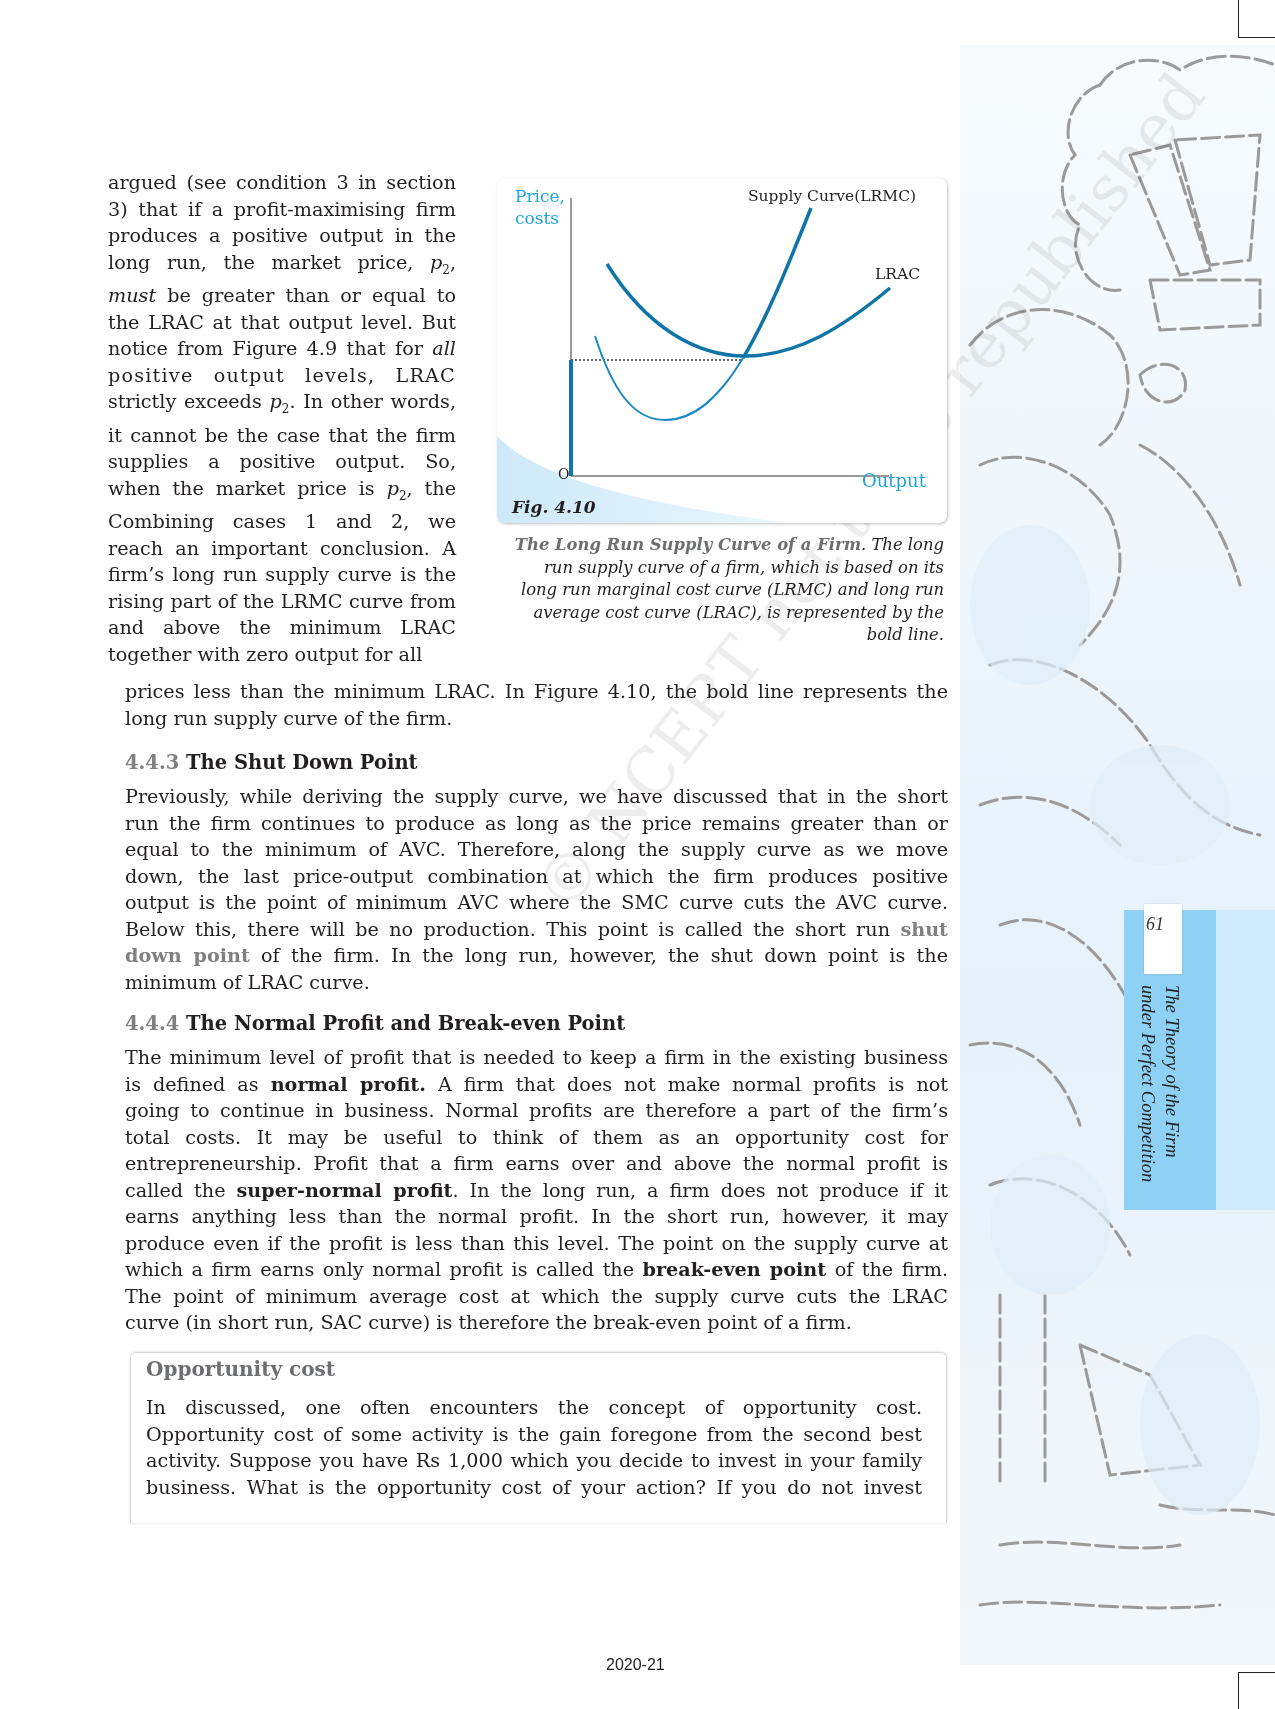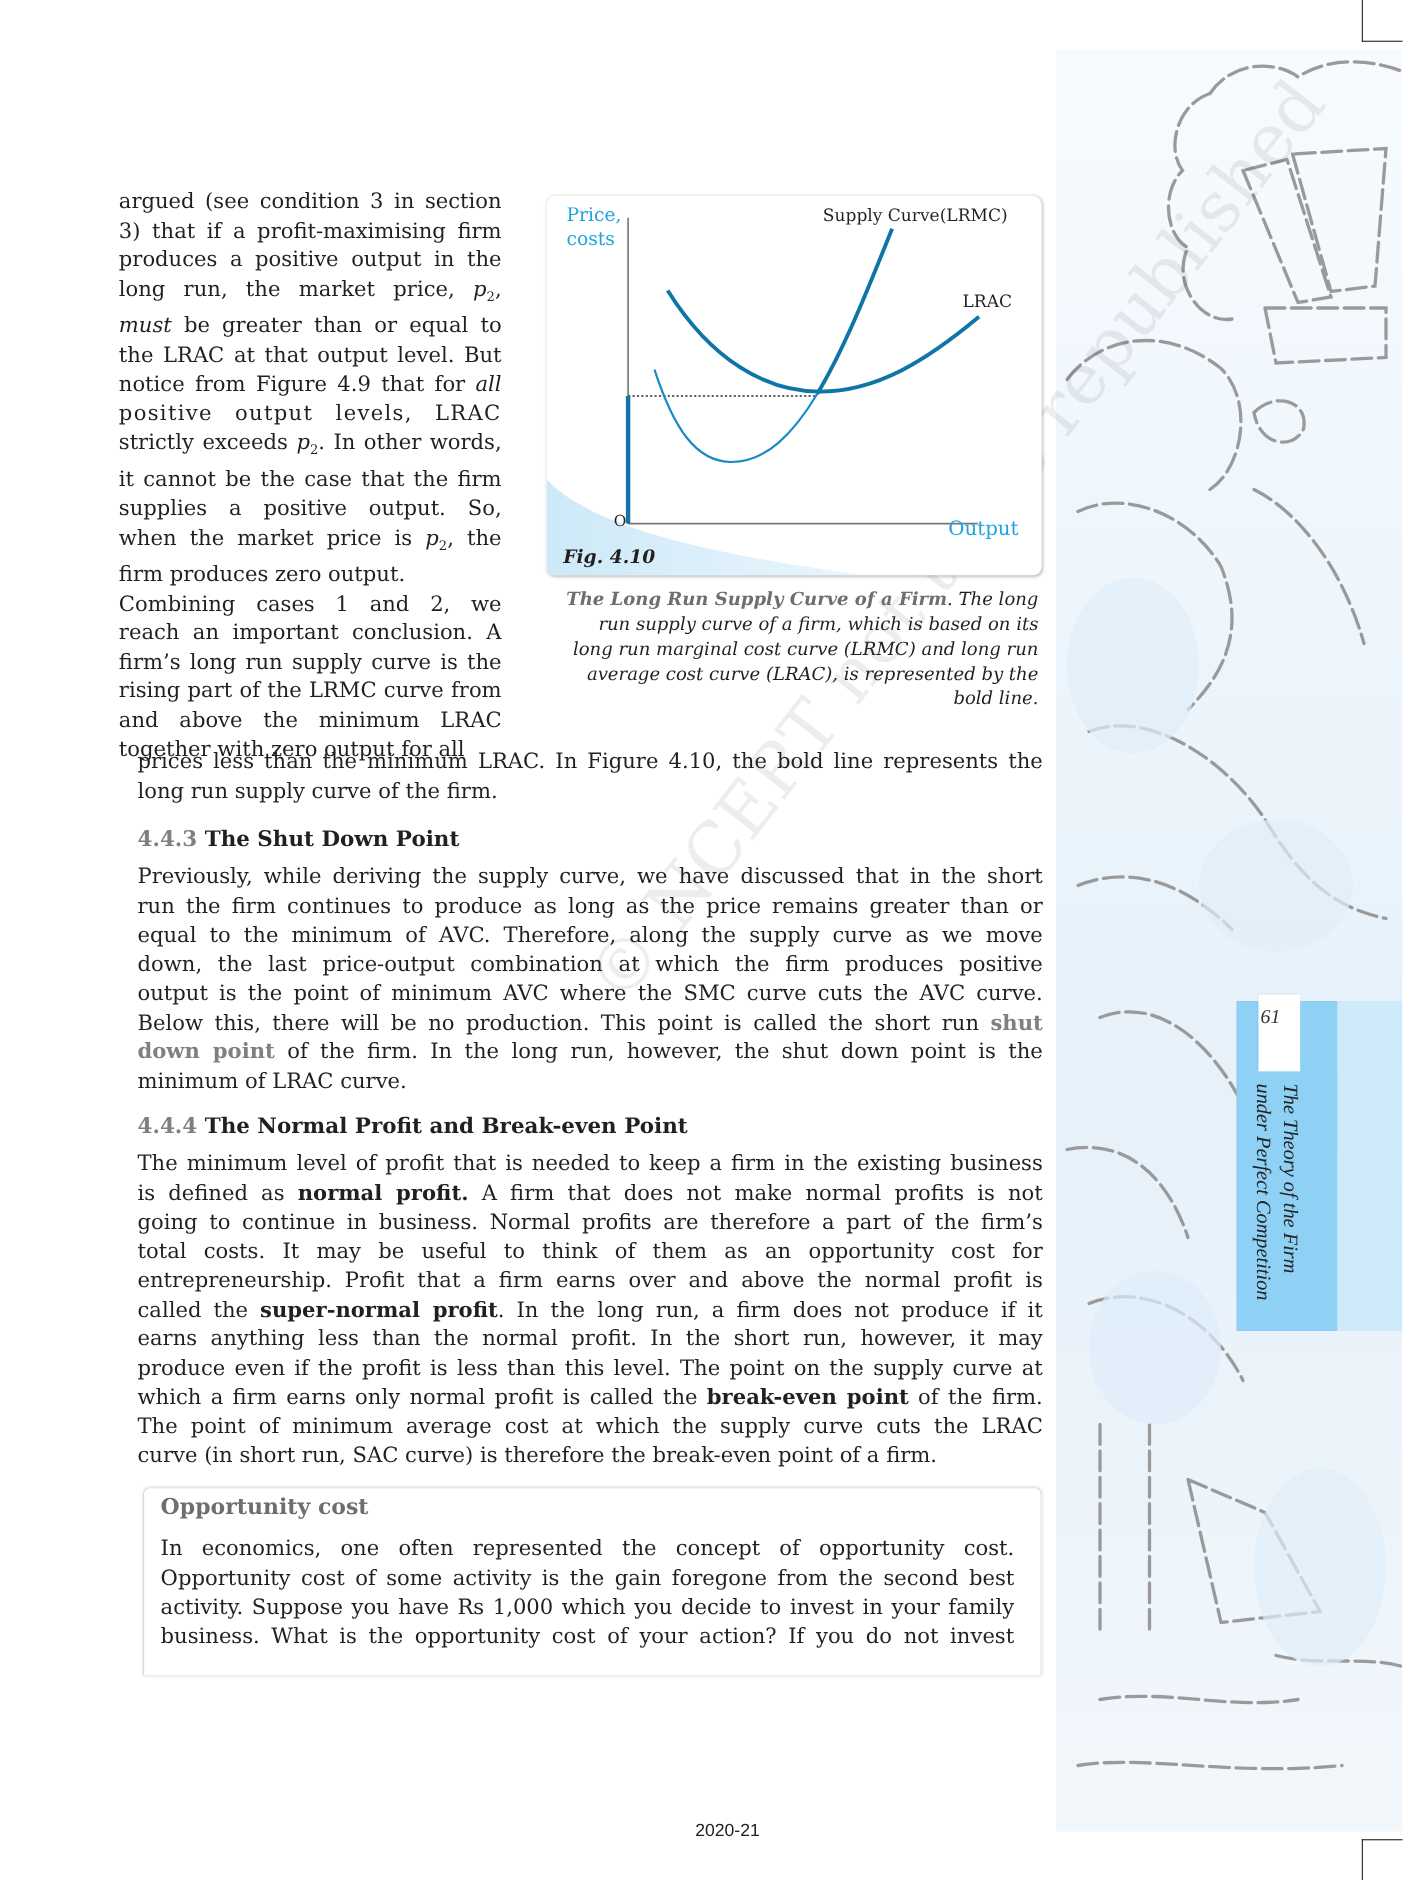--- a/index.html
+++ b/index.html
@@ -63,21 +63,21 @@
   
   .opp-box { position: absolute; left: 130px; top: 1352px; width: 815px; height: 170px;
     border: 1px solid #d8d8d8; border-bottom: none; border-radius: 6px 6px 0 0;
     box-shadow: 0 0 3px rgba(0,0,0,0.15); }
   .opp-title { position: absolute; left: 146px; top: 1357px; font-size: 20px; font-weight: bold; color: #6d6e71; }
   .opp-text { left: 146px; top: 1395px; width: 776px; }
 
   .watermark { position: absolute; left: 520px; top: 880px; transform: rotate(-52deg); transform-origin: 0 0;
     font-size: 64px; color: rgba(0,0,0,0.07); white-space: nowrap; pointer-events: none; }
 
-  .footer-year { position: absolute; left: 632px; top: 1656px; font-family: "Liberation Sans", sans-serif; font-size: 16px; color: #222; }
+  .footer-year { position: absolute; left: 606px; top: 1656px; font-family: "Liberation Sans", sans-serif; font-size: 16px; color: #222; }
 </style>
 </head>
 <body>
 
 <div class="crop-tr"></div>
 <div class="crop-br"></div>
 
 <div class="side-art">
   <svg viewBox="0 0 315 1620">
     <g fill="none" stroke="#9a9a9a" stroke-width="3" stroke-linecap="round" stroke-dasharray="18 6">
@@ -132,21 +132,20 @@
   <span class="line">produces a positive output in the</span>
   <span class="line"><span>long run, the market price, </span><em>p</em><span class="sub">2</span>,</span>
   <span class="line"><em>must</em><span> be greater than or equal to</span></span>
   <span class="line">the LRAC at that output level. But</span>
   <span class="line"><span>notice from Figure 4.9 that for </span><em>all</em></span>
   <span class="line" style="letter-spacing:1.2px">positive output levels, LRAC</span>
   <span class="line"><span>strictly exceeds </span><em>p</em><span class="sub">2</span><span>. In other words,</span></span>
   <span class="line">it cannot be the case that the firm</span>
   <span class="line">supplies a positive output. So,</span>
   <span class="line"><span>when the market price is </span><em>p</em><span class="sub">2</span><span>, the</span></span>
-  <span class="line last">firm produces zero output.</span>
   <span class="line">Combining cases 1 and 2, we</span>
   <span class="line">reach an important conclusion. A</span>
   <span class="line">firm’s long run supply curve is the</span>
   <span class="line">rising part of the LRMC curve from</span>
   <span class="line">and above the minimum LRAC</span>
   <span class="line last">together with zero output for all</span>
 </div>
 
 <div class="figure-box">
   <svg width="450" height="345" viewBox="0 0 450 345">
@@ -218,19 +217,19 @@
   <span class="line">earns anything less than the normal profit. In the short run, however, it may</span>
   <span class="line">produce even if the profit is less than this level. The point on the supply curve at</span>
   <span class="line"><span>which a firm earns only normal profit is called the </span><b>break-even point</b><span> of the firm.</span></span>
   <span class="line">The point of minimum average cost at which the supply curve cuts the LRAC</span>
   <span class="line last">curve (in short run, SAC curve) is therefore the break-even point of a firm.</span>
 </div>
 
 <div class="opp-box"></div>
 <div class="opp-title">Opportunity cost</div>
 <div class="para opp-text">
-  <span class="line">In economics, one often represented the concept of opportunity cost.</span>
+  <span class="line">In discussed, one often encounters the concept of opportunity cost.</span>
   <span class="line">Opportunity cost of some activity is the gain foregone from the second best</span>
   <span class="line">activity. Suppose you have Rs 1,000 which you decide to invest in your family</span>
   <span class="line">business. What is the opportunity cost of your action? If you do not invest</span>
 </div>
 
 <div class="footer-year">2020-21</div>
 
 </body></html>

